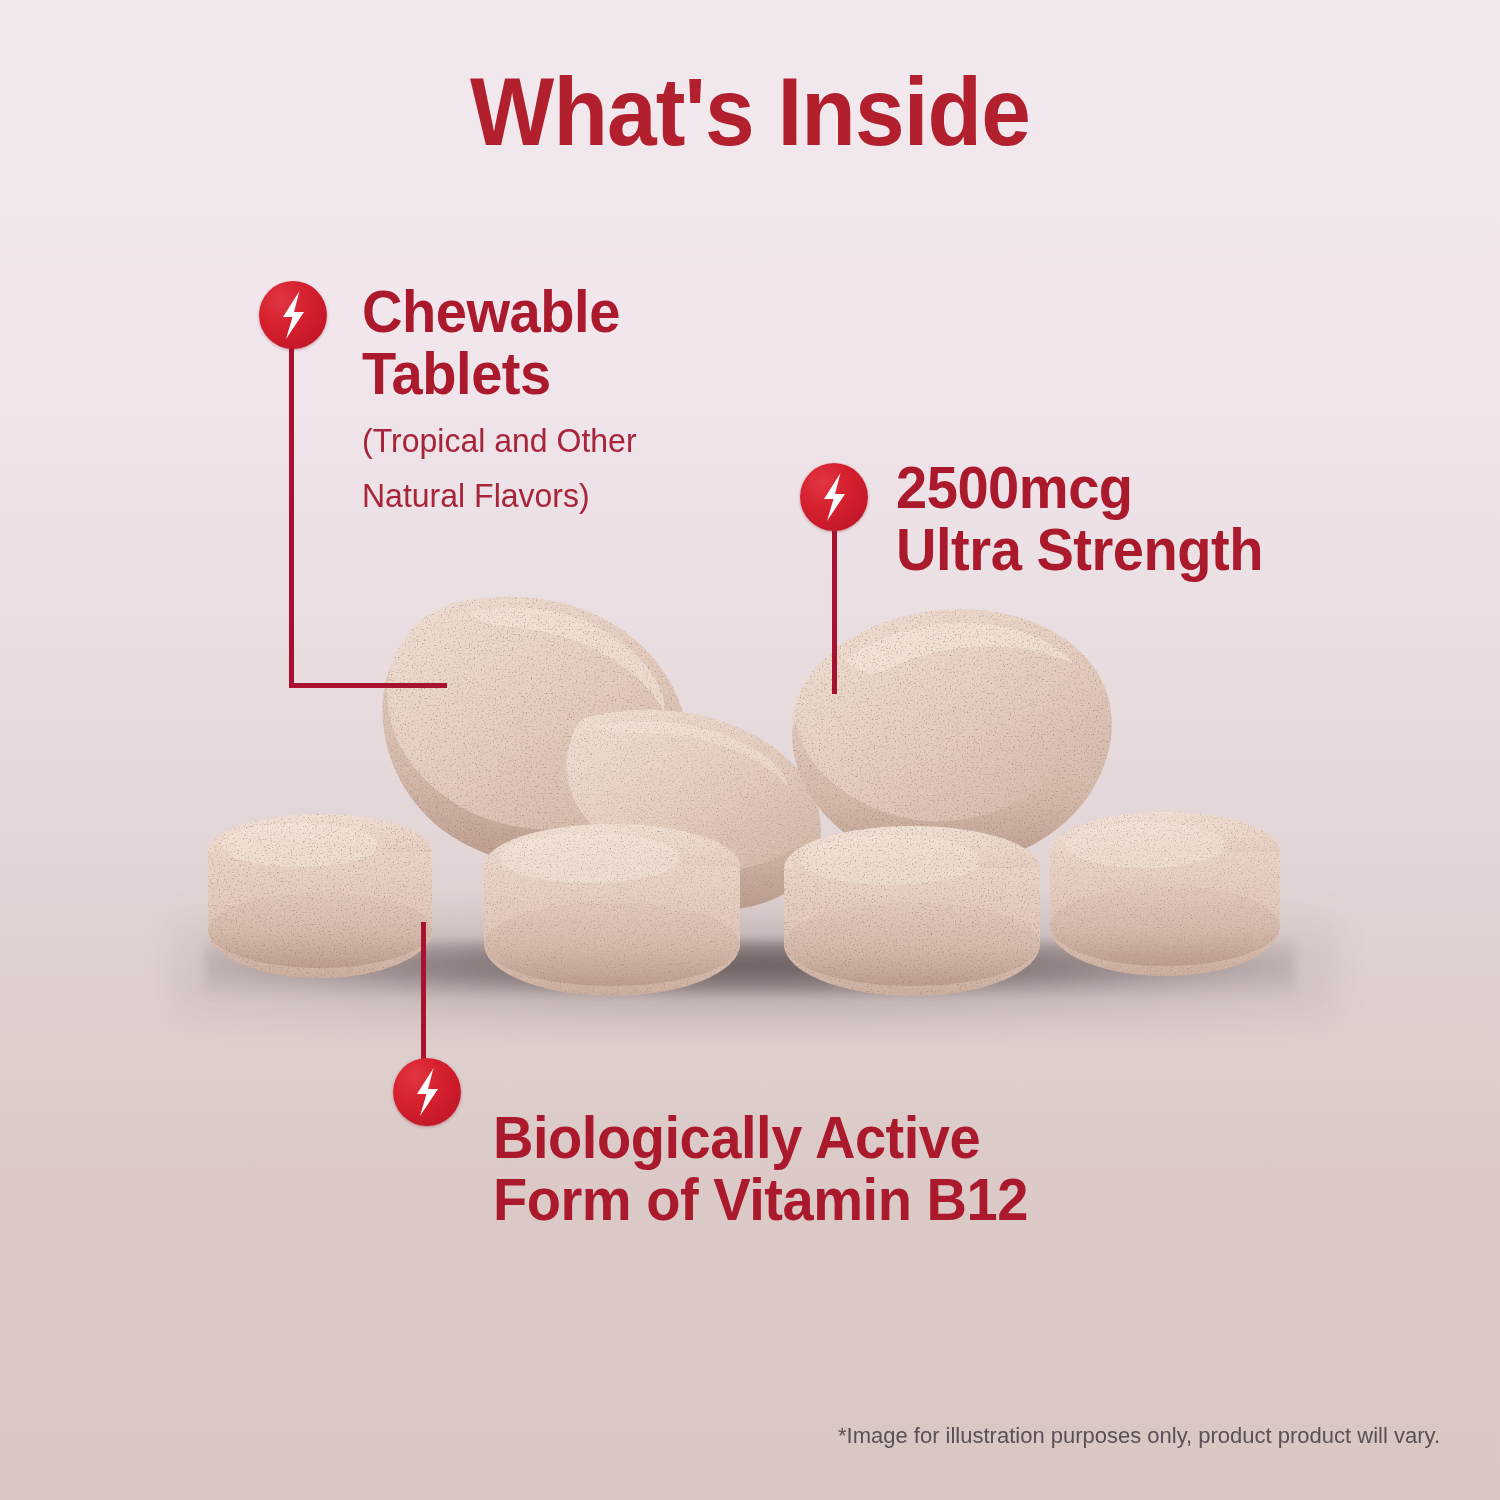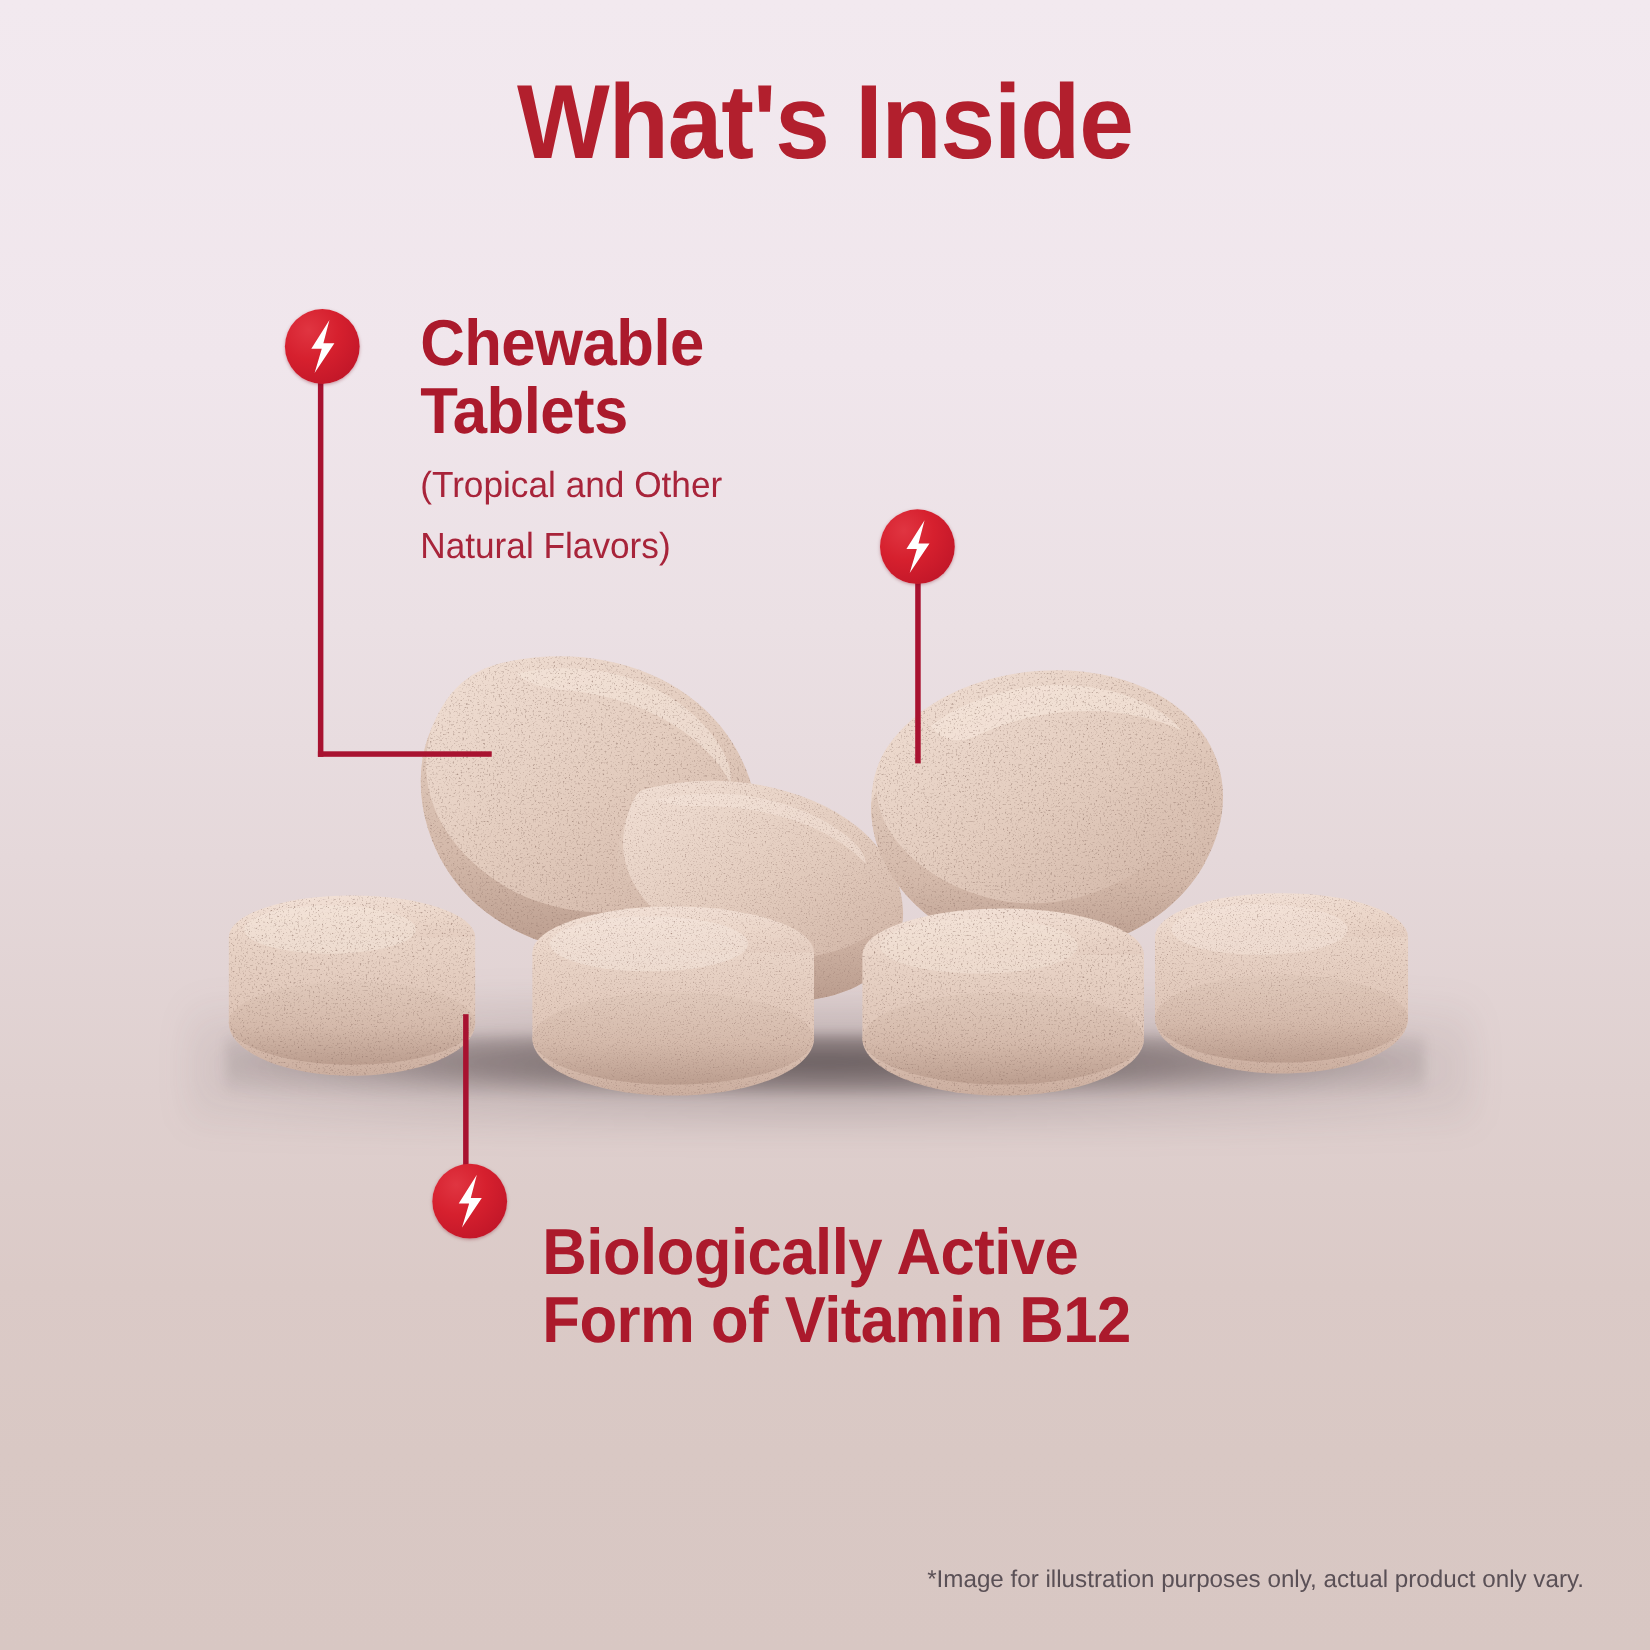--- a/index.html
+++ b/index.html
@@ -67,21 +67,21 @@
   }
   .c-sub{
     color:#A8243A;
     font-weight:normal;
     line-height:1.18;
     letter-spacing:0px;
     transform:scaleX(0.97);
     transform-origin:left center;
   }
 
-  #callout1{left:362px;top:282px;width:420px;margin-left:20px;}
+  #callout1{left:362px;top:282px;width:420px;}
   #callout1 .c-head{font-size:59px;}
   #callout1 .c-sub{font-size:33px;margin-top:16px;}
 
   #callout2{left:896px;top:458px;width:560px;}
   #callout2 .c-head{font-size:59px;}
 
   #callout3{left:493px;top:1108px;width:760px;}
   #callout3 .c-head{font-size:59px;}
 
   
@@ -277,27 +277,31 @@
     <div class="c-sub">(Tropical and Other</div>
     <div class="c-sub">Natural Flavors)</div>
   </div>
 
   <div class="badge" id="badge2">
     <svg viewBox="0 0 68 68" aria-hidden="true">
       <path d="M40.5 10 L24 36 L33.5 36 L27 58 L45 31 L35 31 Z" fill="#ffffff"></path>
     </svg>
   </div>
 
+  <div class="callout" id="callout2">
+    <div class="c-head">2500mcg</div>
+    <div class="c-head">Ultra Strength</div>
+  </div>
 
   <div class="badge" id="badge3">
     <svg viewBox="0 0 68 68" aria-hidden="true">
       <path d="M40.5 10 L24 36 L33.5 36 L27 58 L45 31 L35 31 Z" fill="#ffffff"></path>
     </svg>
   </div>
 
   <div class="callout" id="callout3">
     <div class="c-head">Biologically Active</div>
     <div class="c-head">Form of Vitamin B12</div>
   </div>
 
-  <div id="footnote">*Image for illustration purposes only, actual product only vary.</div>
+  <div id="footnote">*Image for illustration purposes only, product product will vary.</div>
 
 </div>
 
 </body></html>

